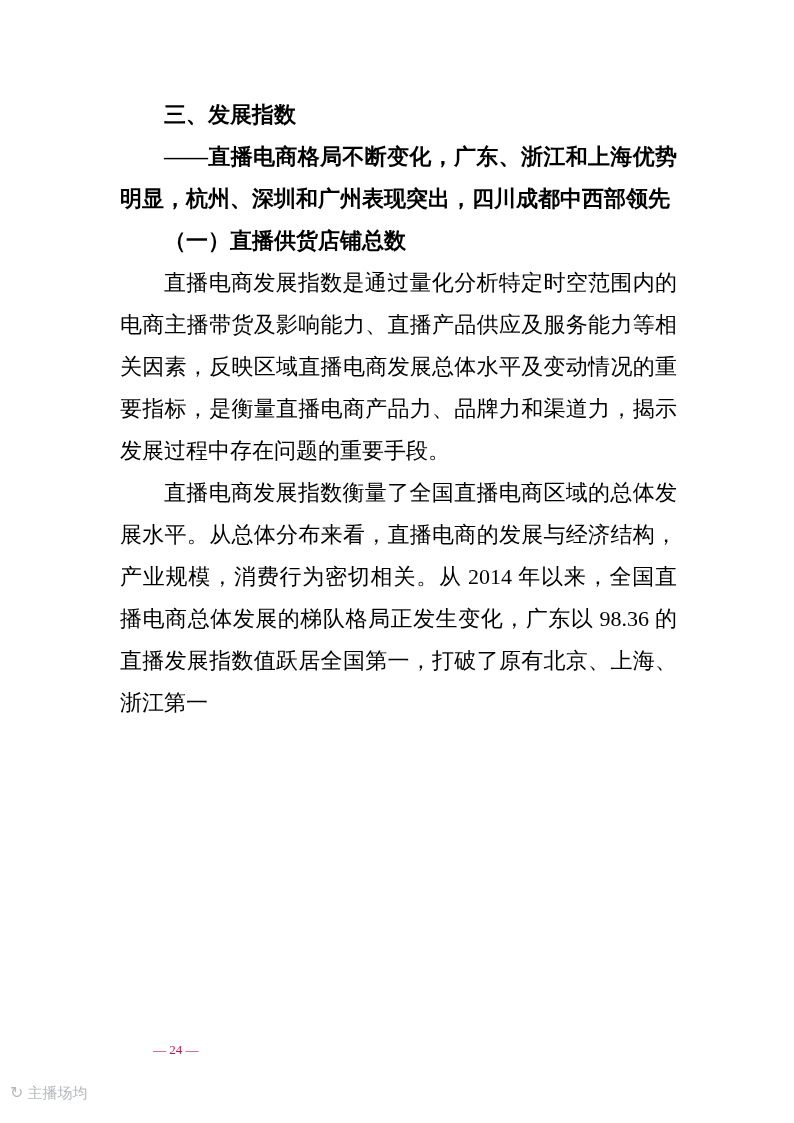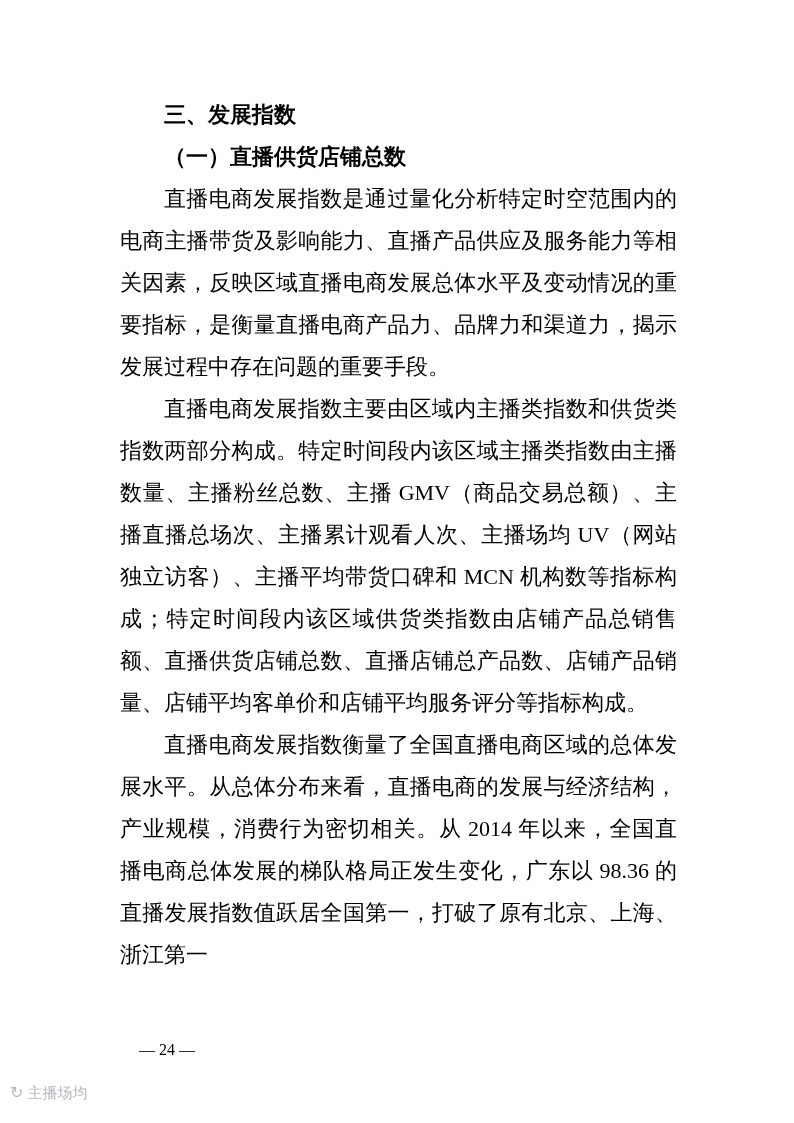--- a/index.html
+++ b/index.html
@@ -28,25 +28,25 @@
   .content p {
     margin: 0;
     padding: 0;
     text-indent: 2em;
   }
   .bold {
     font-weight: bold;
   }
   .page-number {
     position: absolute;
-    left: 139px;
+    left: 153px;
     top: 1038px;
-    font-size: 16px;
+    font-size: 13px;
     line-height: 24px;
-    color: #000000;
+    color: #be185d;
   }
   .watermark {
     position: absolute;
     left: 10px;
     top: 1084px;
     display: flex;
     align-items: center;
     gap: 4px;
     color: #b4b8bd;
     font-size: 15px;
@@ -59,23 +59,23 @@
     color: #b4b8bd;
   }
 </style>
 </head>
 <body>
 
 <div class="page">
 
   <div class="content">
     <p class="bold">三、发展指数</p>
+    <p class="bold">——直播电商格局不断变化，广东、浙江和上海优势明显，杭州、深圳和广州表现突出，四川成都中西部领先</p>
     <p class="bold">（一）直播供货店铺总数</p>
     <p>直播电商发展指数是通过量化分析特定时空范围内的电商主播带货及影响能力、直播产品供应及服务能力等相关因素，反映区域直播电商发展总体水平及变动情况的重要指标，是衡量直播电商产品力、品牌力和渠道力，揭示发展过程中存在问题的重要手段。</p>
-    <p>直播电商发展指数主要由区域内主播类指数和供货类指数两部分构成。特定时间段内该区域主播类指数由主播数量、主播粉丝总数、主播 GMV（商品交易总额）、主播直播总场次、主播累计观看人次、主播场均 UV（网站独立访客）、主播平均带货口碑和 MCN 机构数等指标构成；特定时间段内该区域供货类指数由店铺产品总销售额、直播供货店铺总数、直播店铺总产品数、店铺产品销量、店铺平均客单价和店铺平均服务评分等指标构成。</p>
     <p>直播电商发展指数衡量了全国直播电商区域的总体发展水平。从总体分布来看，直播电商的发展与经济结构，产业规模，消费行为密切相关。从 2014 年以来，全国直播电商总体发展的梯队格局正发生变化，广东以 98.36 的直播发展指数值跃居全国第一，打破了原有北京、上海、浙江第一</p>
   </div>
 
   <div class="page-number">— 24 —</div>
 
   <div class="watermark">
     <span class="wm-icon">↻</span>
     <span>主播场均</span>
   </div>
 

